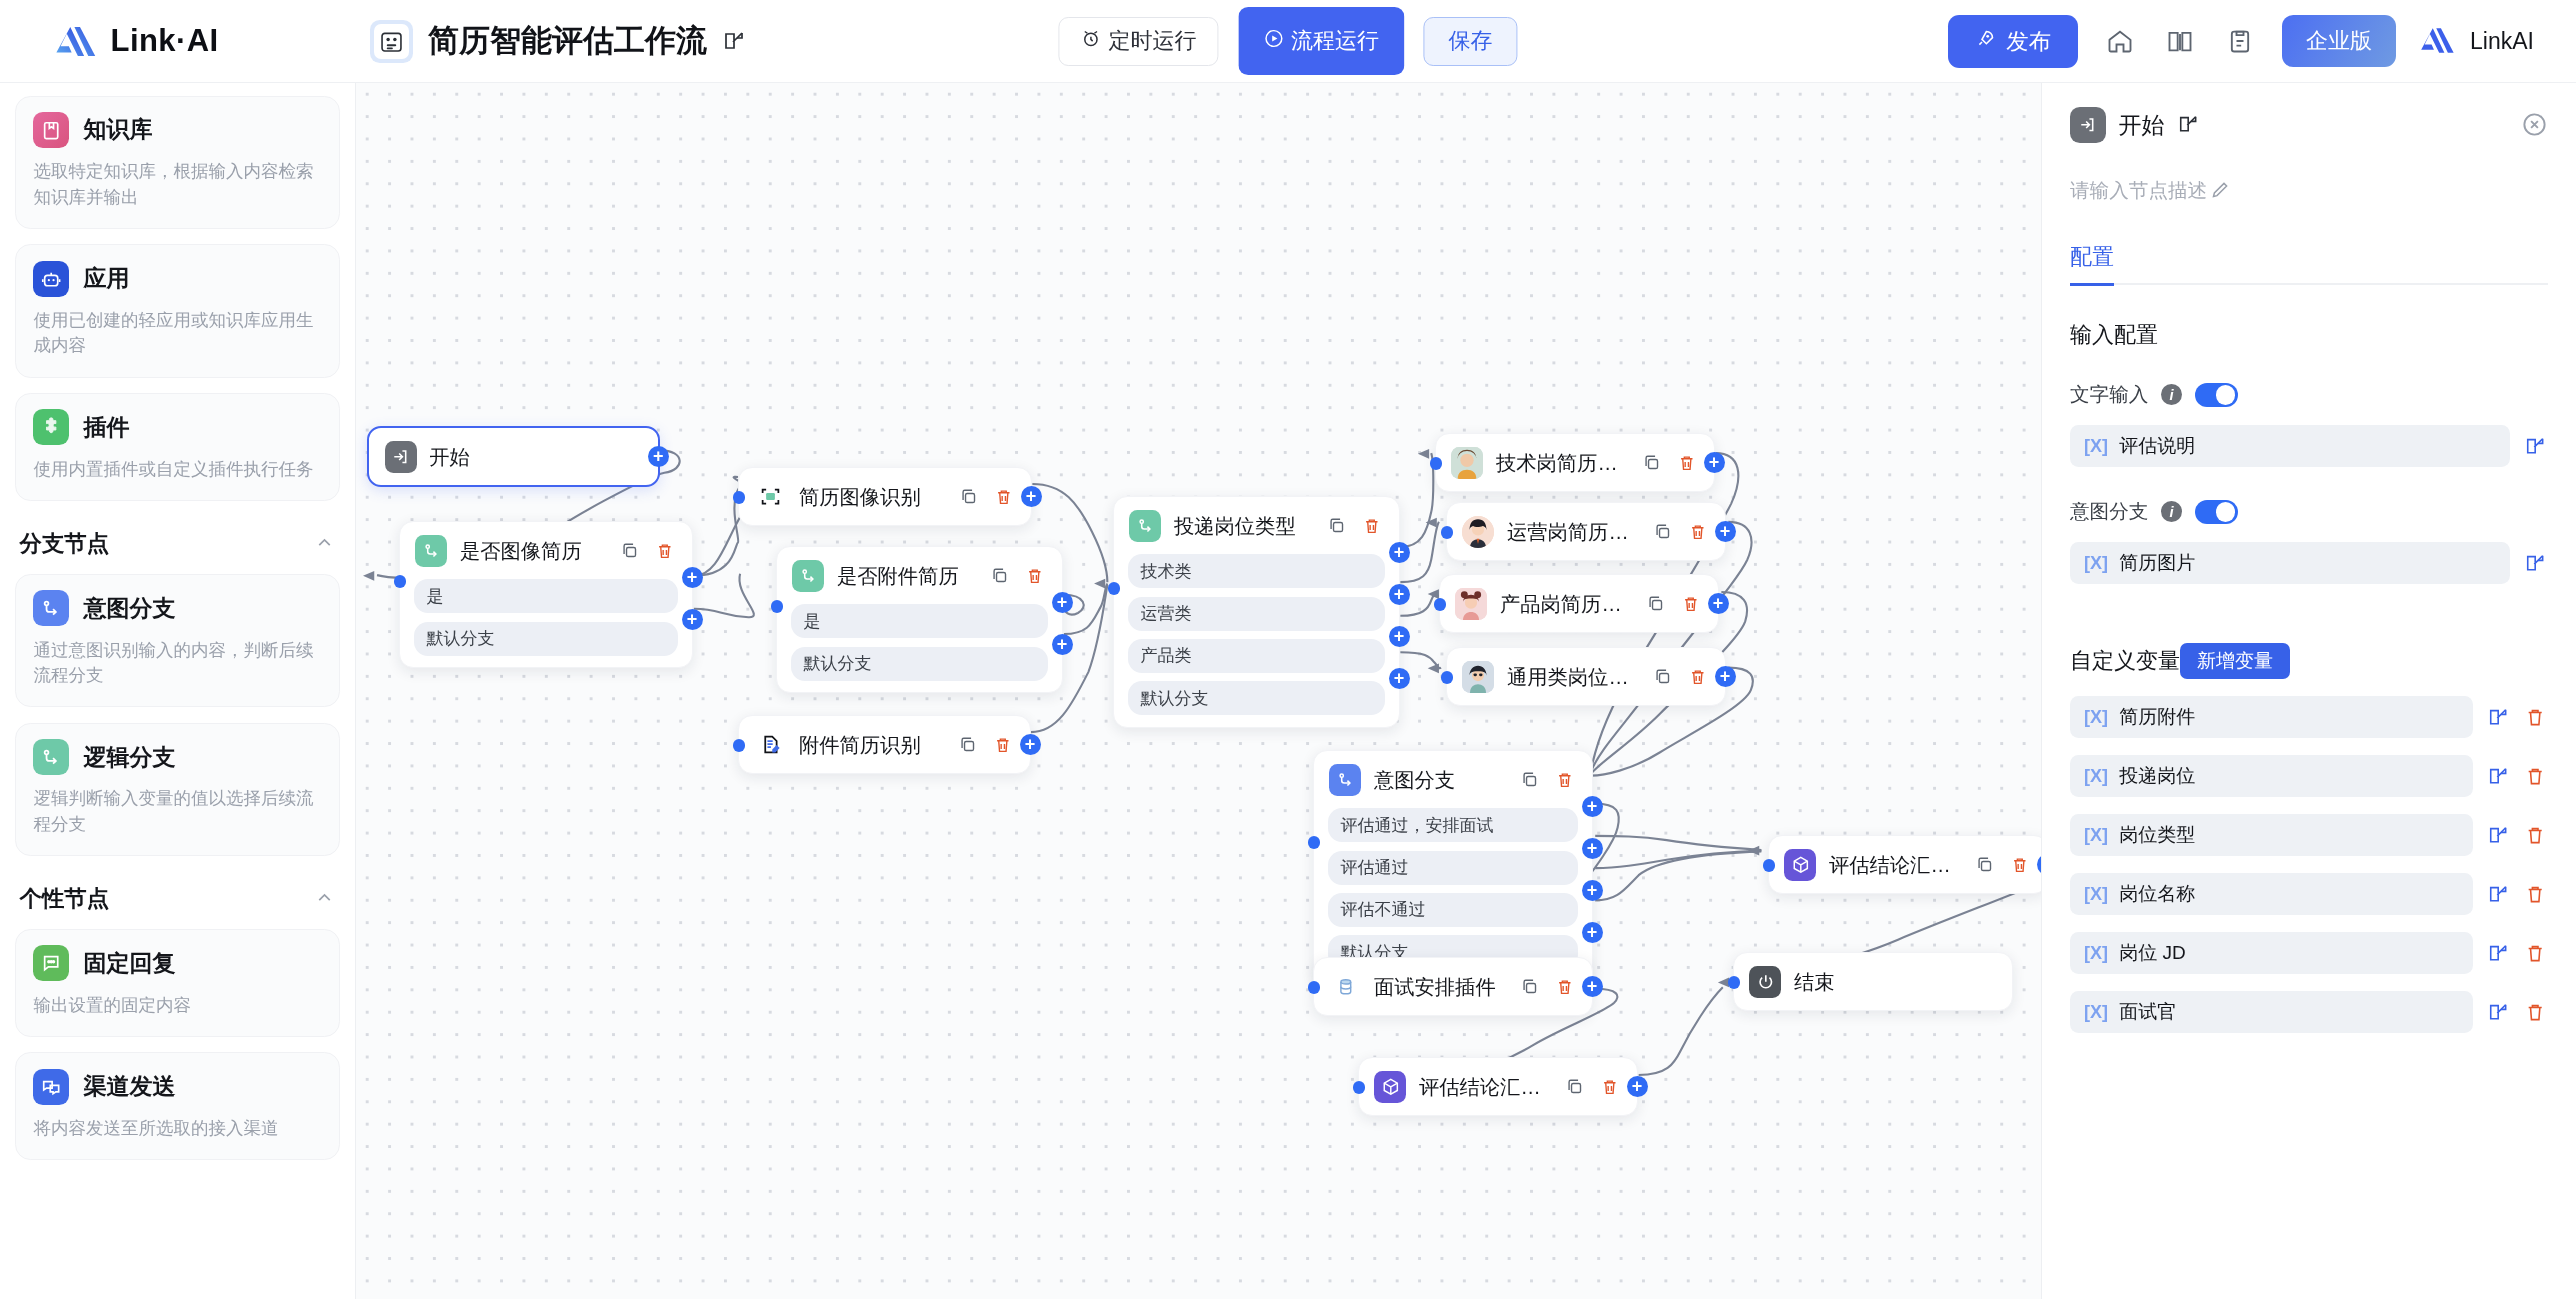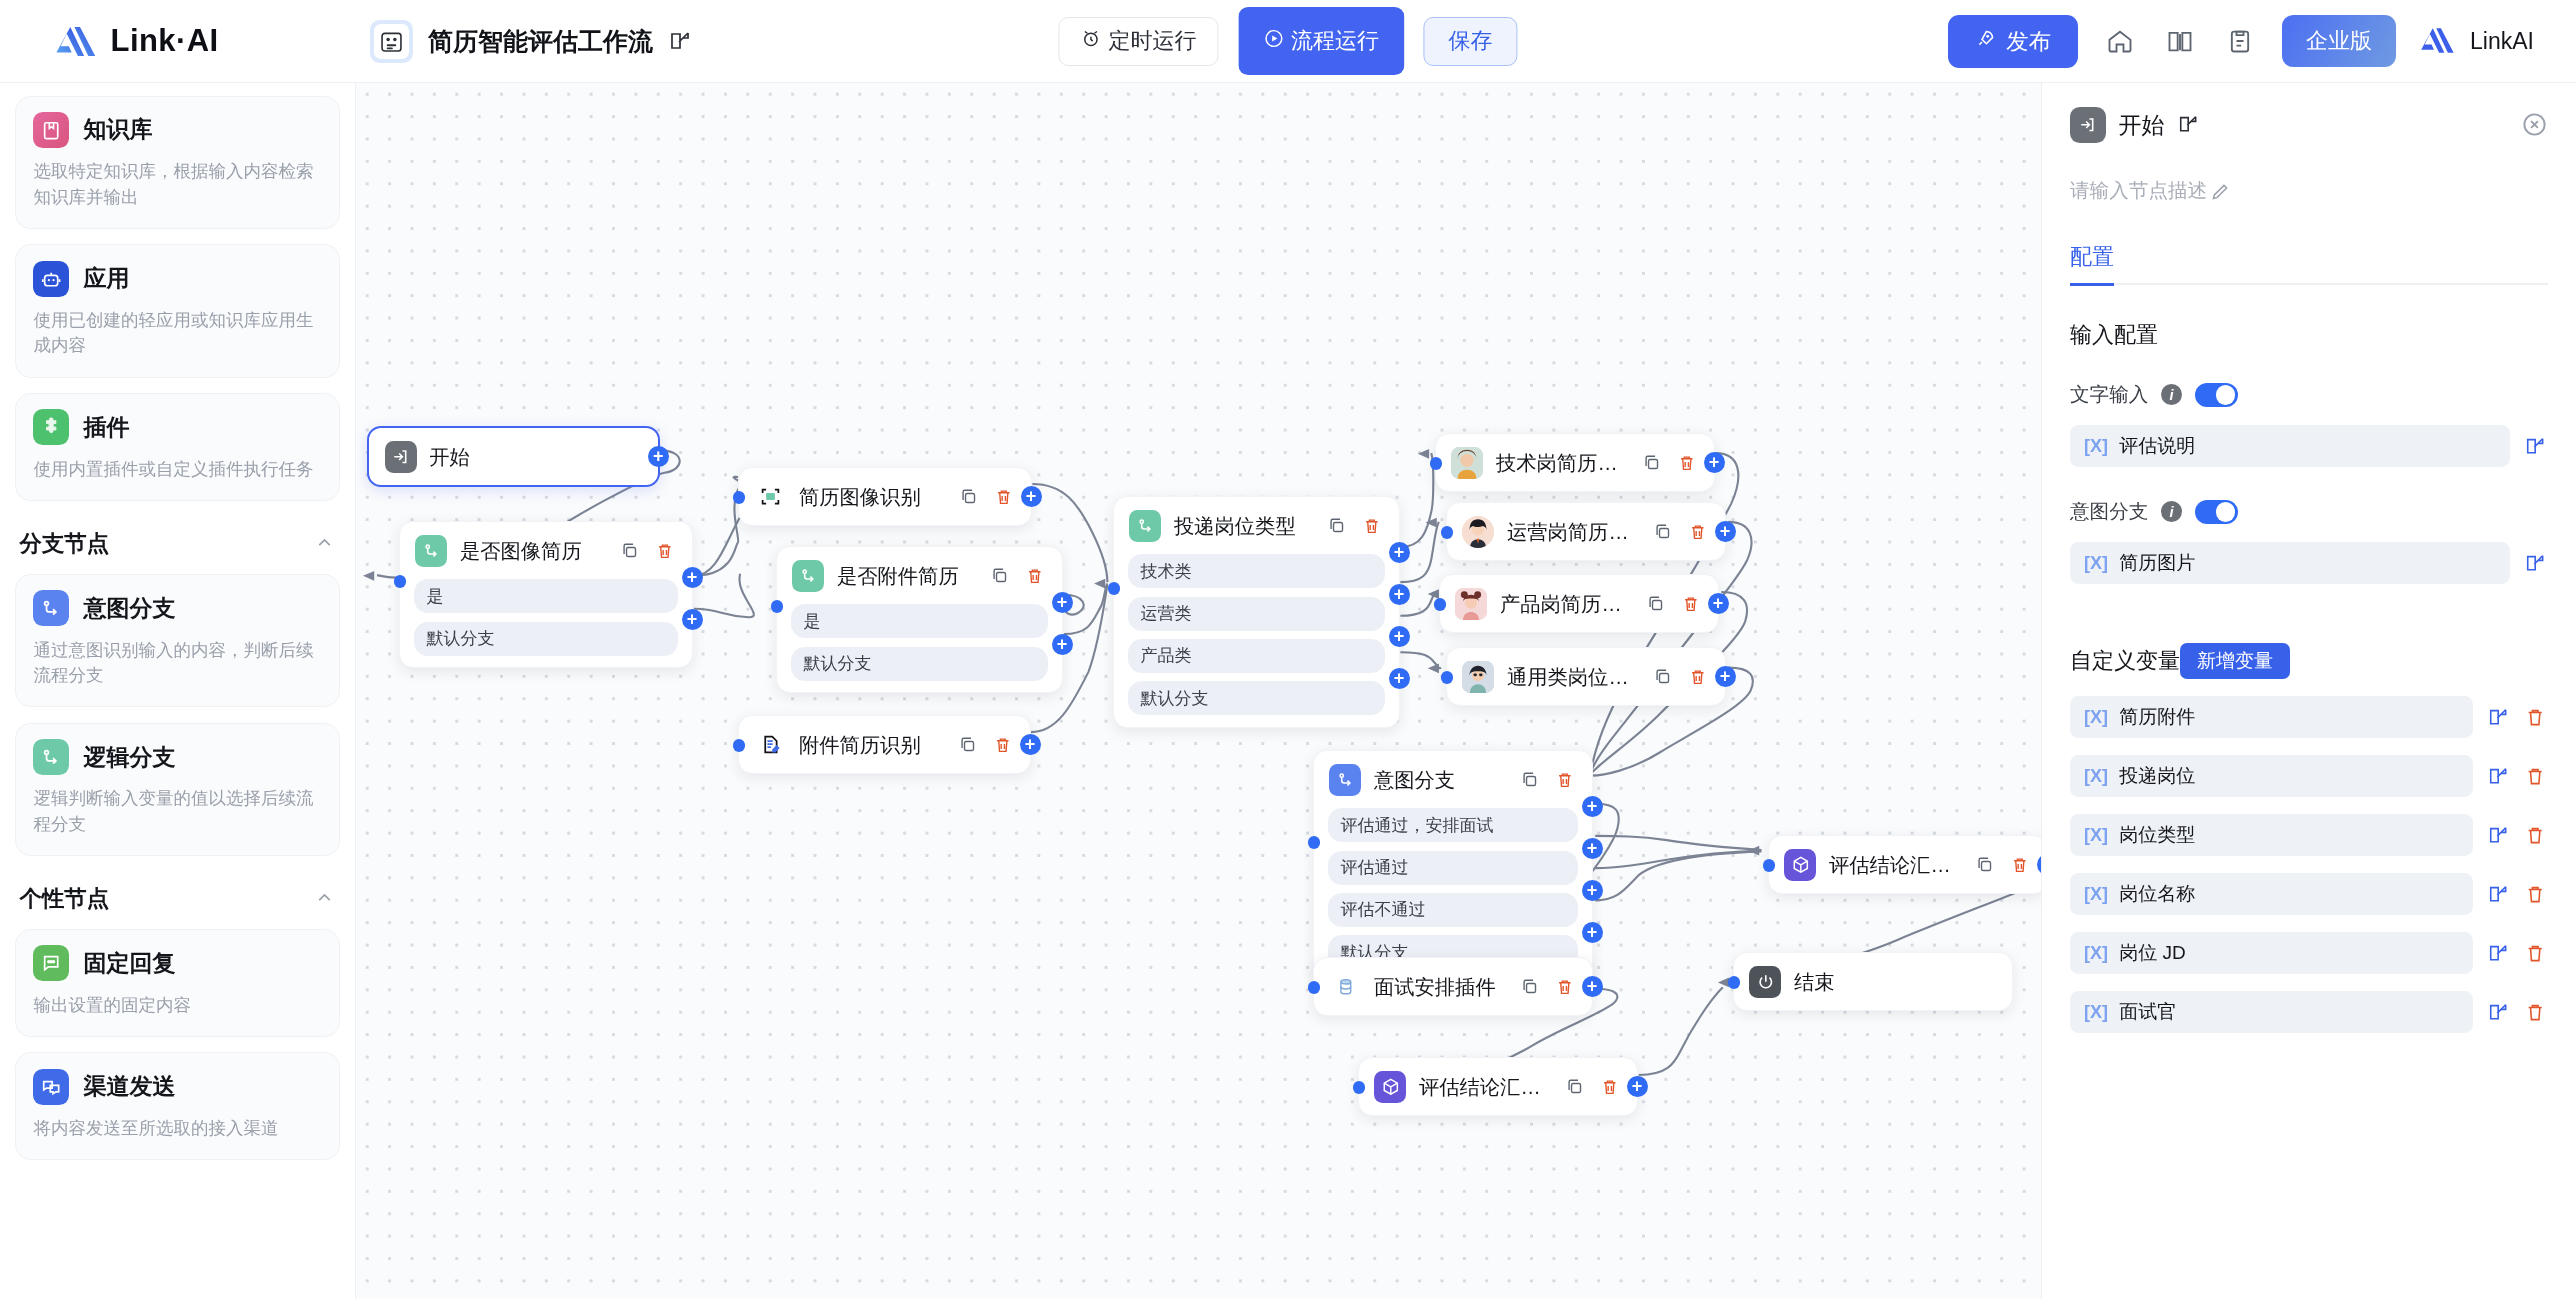--- a/index.html
+++ b/index.html
@@ -20,21 +20,21 @@
 
   .wf-ident { display: flex; align-items: center; gap: 15.4px; margin-left: 12.6px; }
   .wf-avatar {
     width: 43px; height: 43px; border-radius: 9.8px; background: #dce8fb;
     display: flex; align-items: center; justify-content: center; overflow: hidden;
   }
   .wf-avatar-inner {
     width: 35px; height: 35px; border-radius: 7px; background: #fff;
     display:flex; align-items:center; justify-content:center;
   }
-  .wf-title { font-size: 25px; font-weight: 700; color: #111318; white-space: nowrap; }
+  .wf-title { font-size: 31px; font-weight: 700; color: #111318; white-space: nowrap; }
   .icon-btn-plain { cursor: pointer; display: flex; align-items: center; }
 
   .header-center {
     position: absolute; left: 50%; transform: translateX(-50%);
     display: flex; align-items: center; gap: 19.6px;
   }
   .btn {
     display: flex; align-items: center; gap: 7px; border-radius: 9.8px;
     font-size: 22px; cursor: pointer; white-space: nowrap; border: 0.7px solid transparent;
   }
@@ -114,21 +114,21 @@
 
   
   .rightpanel {
     position: absolute; top: 83px; right: 0; width: 535px; height: 1217px;
     background: #fff; border-left: 0.7px solid #edeff2; padding: 24px 28px; z-index: 30;
   }
   .rp-head { display: flex; align-items: center; gap: 12.6px; }
   .rp-node-icon { width: 36px; height: 36px; border-radius: 9.8px; background: #6b6f76; display: flex; align-items: center; justify-content: center; flex: none; }
   .rp-node-title { font-size: 23px; font-weight: 500; color: #14161b; }
   .rp-close { margin-left: auto; cursor: pointer; }
-  .rp-desc { display: flex; align-items: flex-end; gap: 3px; margin-top: 34px; }
+  .rp-desc { display: flex; align-items: center; gap: 3px; margin-top: 34px; }
   .rp-desc-text { font-size: 19.6px; color: #a8adb7; }
   .rp-tabs { margin-top: 38px; border-bottom: 2.1px solid #eef0f3; }
   .rp-tab {
     display: inline-block; font-size: 22px; color: #3761e8; font-weight: 500;
     padding-bottom: 11.2px; border-bottom: 3.5px solid #3761e8; margin-bottom: -2.8px; cursor: pointer;
   }
   .rp-sec-title { font-size: 22px; color: #14161b; margin-top: 35px; }
   .rp-row { display: flex; align-items: center; gap: 12.6px; margin-top: 31px; }
   .rp-label { font-size: 19.6px; color: #3b4048; }
   .info-dot {

